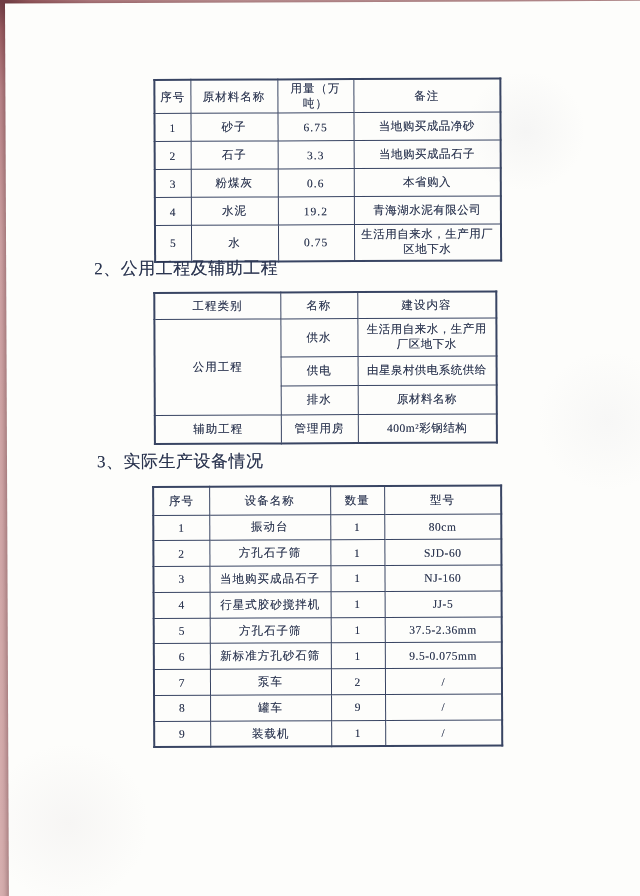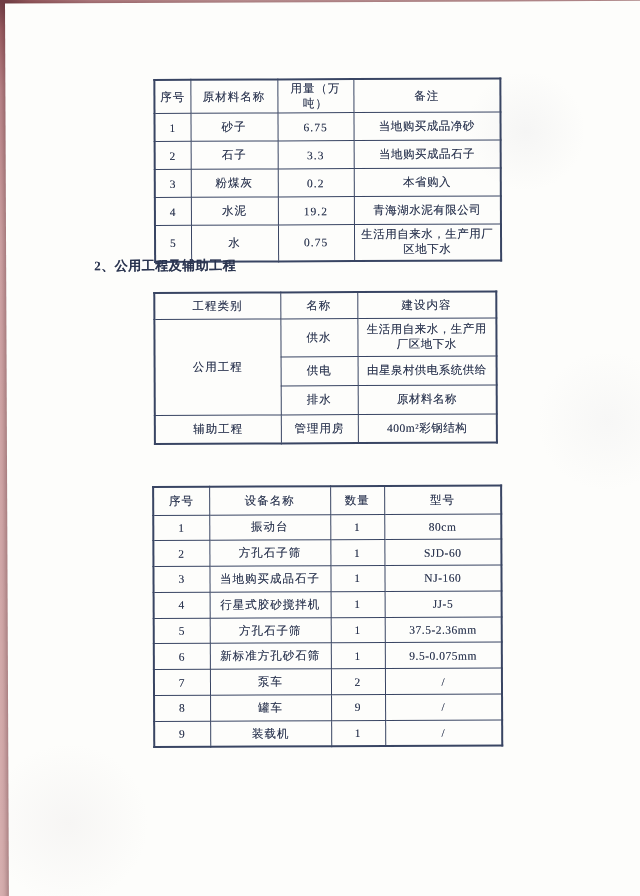--- a/index.html
+++ b/index.html
@@ -14,21 +14,21 @@
     background-image:
       radial-gradient(circle at 520px 130px, rgba(180,180,190,0.10), transparent 60px),
       radial-gradient(circle at 600px 420px, rgba(180,180,190,0.08), transparent 70px),
       radial-gradient(circle at 60px 820px, rgba(190,180,185,0.10), transparent 80px);
     transform: rotate(-0.25deg); transform-origin: 600px 0px;
     box-shadow: -2px -2px 5px rgba(60,20,25,0.35);
     color: #2b3550;
   }
   .heading {
     position: absolute;
-    font-size: 13px; font-weight: bold; letter-spacing: 0.5px;
+    font-size: 17px; font-weight: normal; letter-spacing: 0.5px;
     color: #2b3550; text-shadow: 0 0 0.6px rgba(43,53,80,0.55);
     white-space: nowrap;
   }
   #h2 { left: 88px;  top: 254px; }
   #h3 { left: 90px;  top: 447px; }
   #h4 { left: 90px;  top: 757px; }
   table.tbl {
     position: absolute; border-collapse: collapse; table-layout: fixed;
     border: 2px solid #394563;
     font-size: 11.5px; color: #2b3550;
@@ -82,21 +82,21 @@
       </tr>
       <tr>
         <td>2</td>
         <td>石子</td>
         <td>3.3</td>
         <td class="remark">当地购买成品石子</td>
       </tr>
       <tr>
         <td>3</td>
         <td>粉煤灰</td>
-        <td>0.2</td>
+        <td>0.6</td>
         <td class="remark">本省购入</td>
       </tr>
       <tr>
         <td>4</td>
         <td>水泥</td>
         <td>19.2</td>
         <td class="remark">青海湖水泥有限公司</td>
       </tr>
       <tr class="tall">
         <td>5</td>
@@ -137,20 +137,21 @@
         <td class="remark">原材料名称</td>
       </tr>
       <tr>
         <td>辅助工程</td>
         <td>管理用房</td>
         <td class="remark">400m²彩钢结构</td>
       </tr>
     </tbody>
   </table>
 
+  <div class="heading" id="h3">3、实际生产设备情况</div>
 
   <table class="tbl" id="t3">
     <colgroup>
         <col style="width:56px">
         <col style="width:121px">
         <col style="width:54px">
         <col style="width:117px">
       </colgroup>
     <thead>
       <tr class="hdr">

